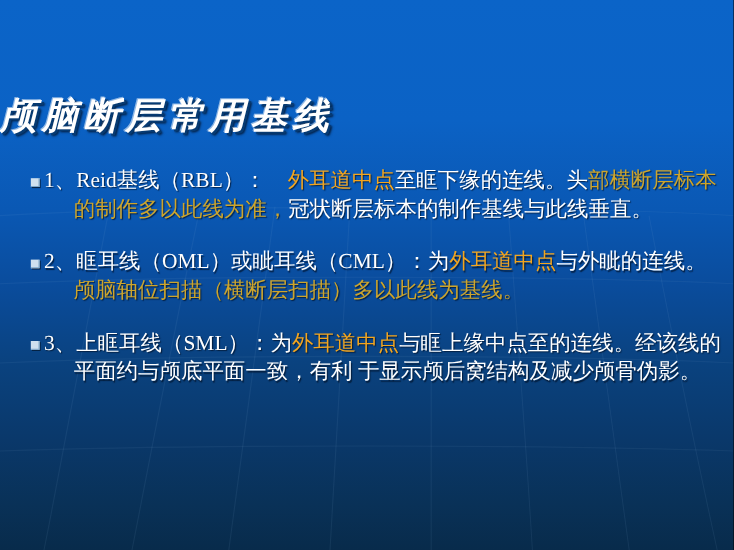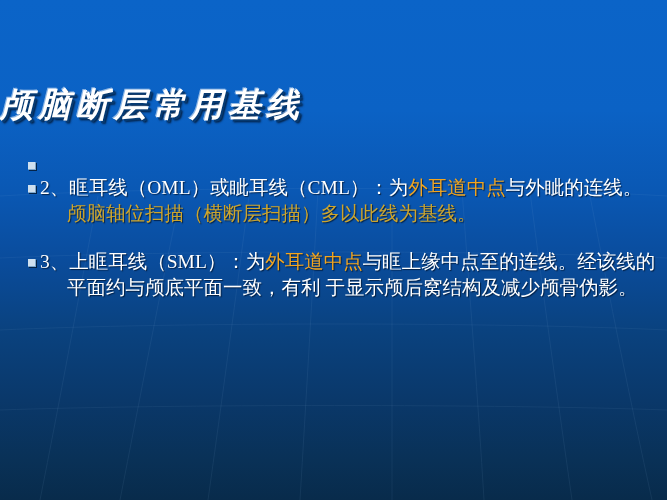--- a/index.html
+++ b/index.html
@@ -120,20 +120,23 @@
   </div>
 
   <div id="title-block">
     <span id="slide-title">颅脑断层常用基线</span>
   </div>
 
   <div id="bullets">
 
     <div class="bullet-item">
       <span class="bullet-marker"></span>
+      <div class="bullet-text">
+        <span>1、Reid基线（RBL）：</span><span class="wsp"></span><span class="gold">外耳道中点</span><span>至眶下缘的连线。头</span><span class="gold2">部横断层标本的制作多以此线为准，</span><span>冠状断层标本的制作基线与此线垂直。</span>
+      </div>
     </div>
 
     <div class="bullet-item" style="margin-top:23px;">
       <span class="bullet-marker"></span>
       <div class="bullet-text">
         <span>2、眶耳线（OML）或眦耳线（CML）：为</span><span class="gold">外耳道中点</span><span>与外眦的连线。</span><span class="gold2">颅脑轴位扫描（横断层扫描）多以此线为基线。</span>
       </div>
     </div>
 
     <div class="bullet-item" style="margin-top:20px;">

